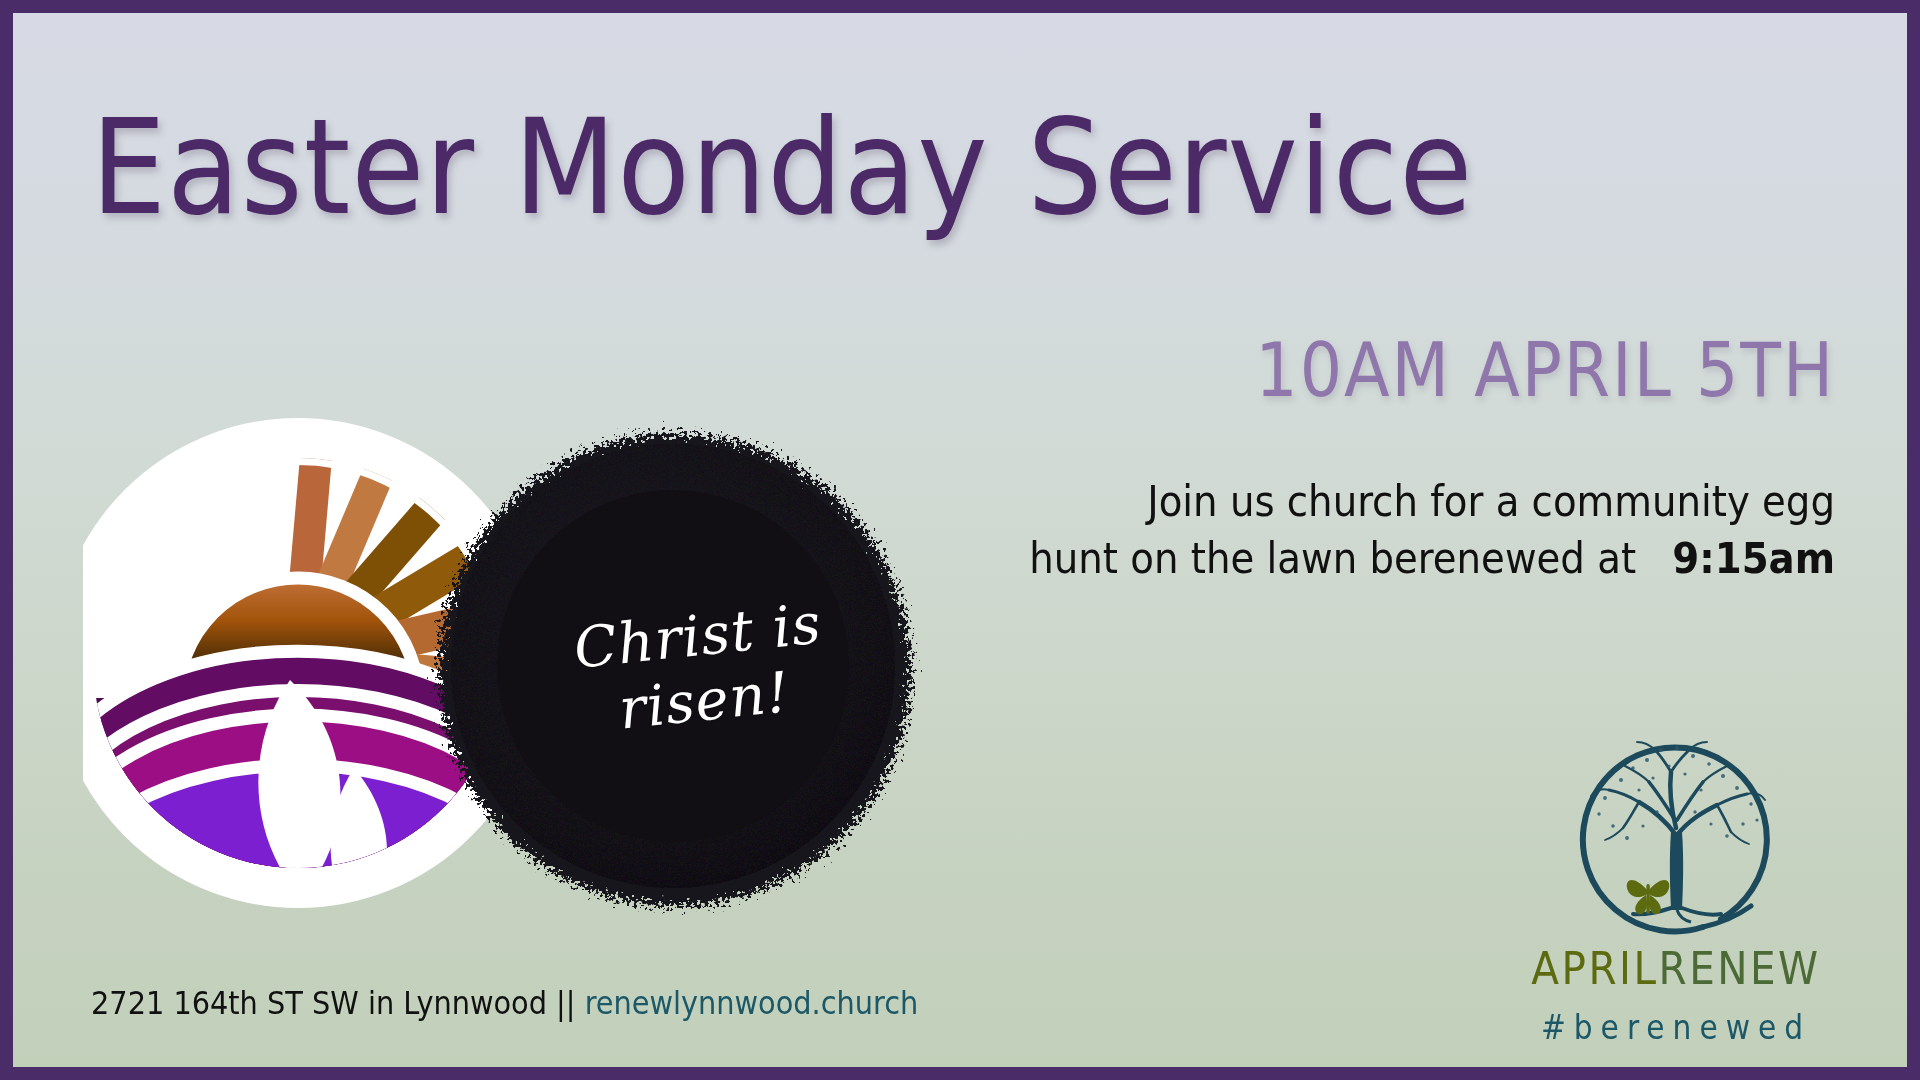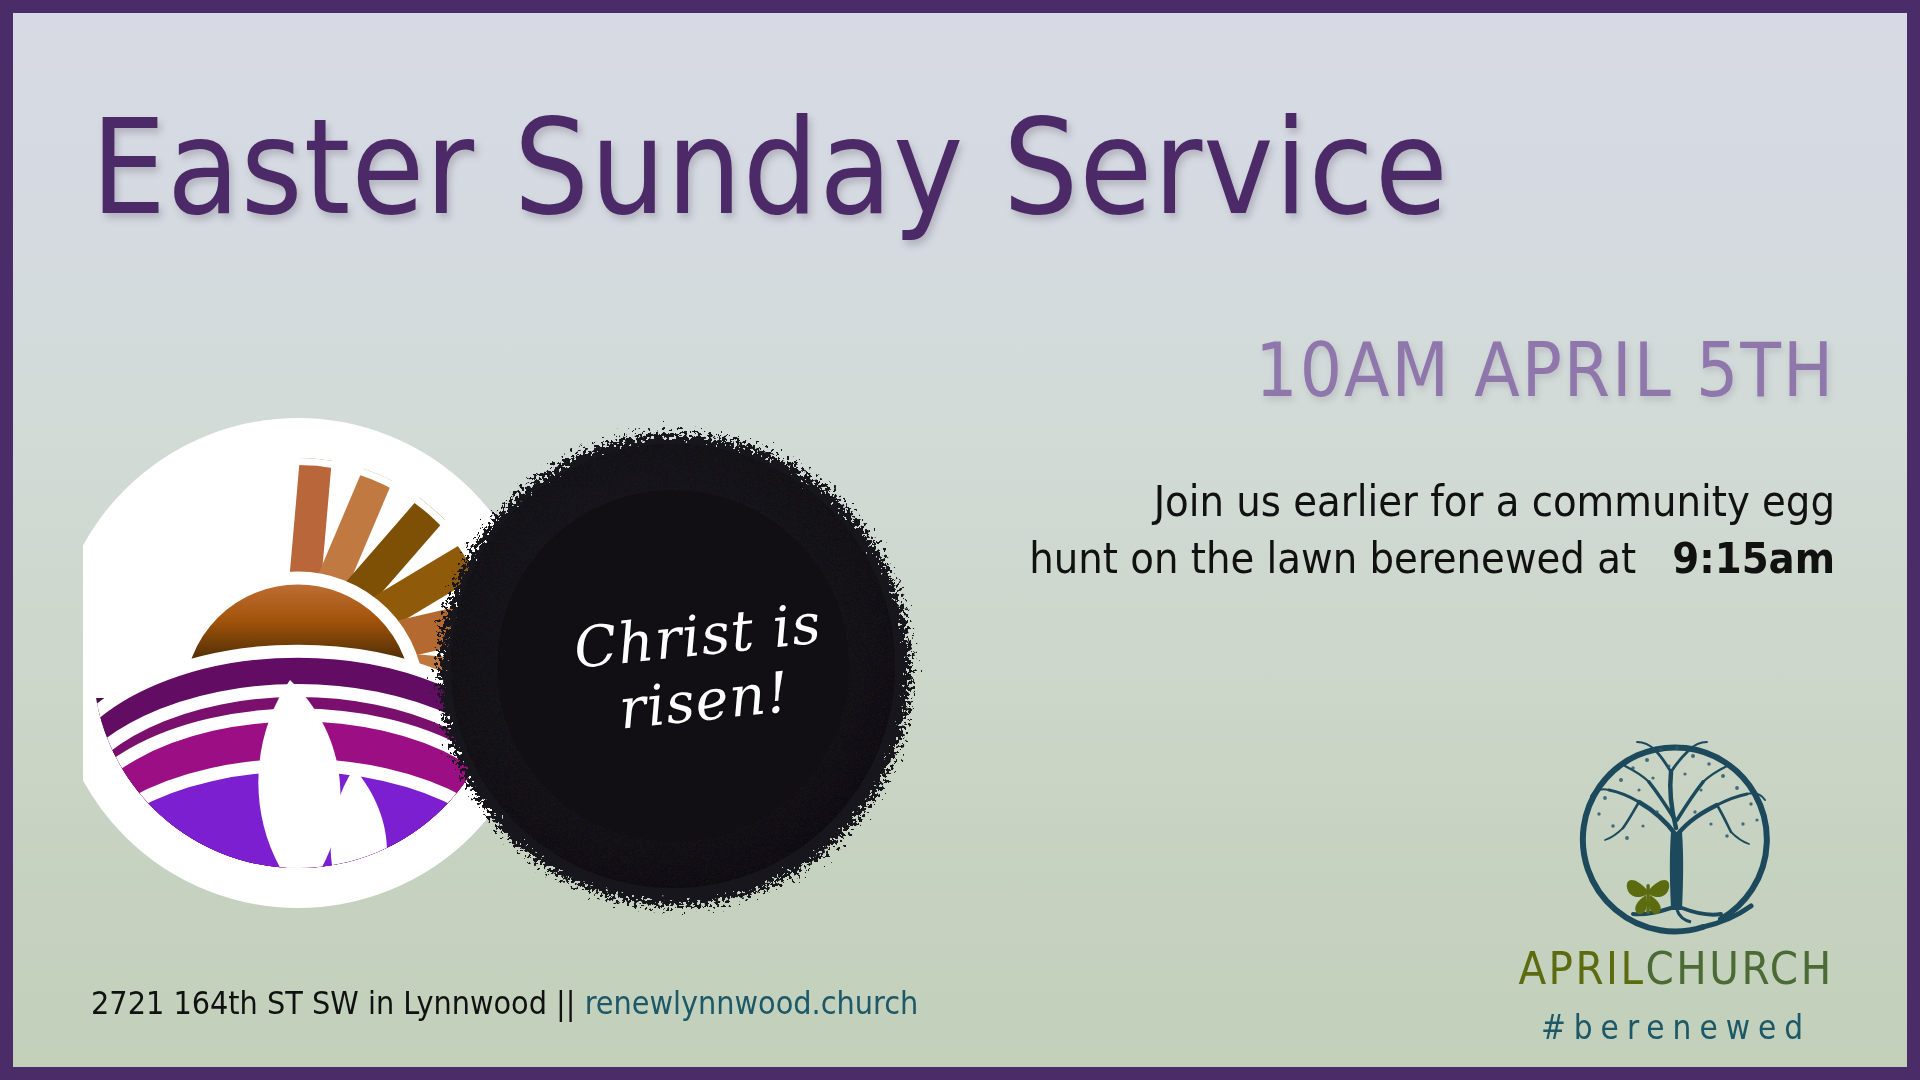--- a/index.html
+++ b/index.html
@@ -157,21 +157,21 @@
     letter-spacing: 8px;
     color: #1c5868;
     white-space: nowrap;
   }
 </style>
 </head>
 <body>
 
 <div class="poster">
 
-  <div class="headline">Easter Sunday Service</div>
+  <div class="headline">Easter Monday Service</div>
 
   <div class="emblem">
     <svg viewBox="0 0 430 530" xmlns="http://www.w3.org/2000/svg">
       <defs>
         <clipPath id="circClip">
           <circle cx="215" cy="265" r="205"></circle>
         </clipPath>
         <linearGradient id="domeGrad" x1="0" y1="0" x2="0" y2="1">
           <stop offset="0%" stop-color="#c2723a"></stop>
           <stop offset="35%" stop-color="#a3540b"></stop>
@@ -287,21 +287,21 @@
 
       <circle cx="250" cy="268" r="176" fill="#120f14"></circle>
     </svg>
   </div>
 
   <div class="risen">Christ is risen!</div>
 
   <div class="right-col">
     <div class="subhead">10AM APRIL 5TH</div>
     <div class="blurb">
-      <span>Join us earlier for a community egg</span><br>
+      <span>Join us church for a community egg</span><br>
       <span>hunt on the lawn berenewed at </span><b>9:15am</b>
     </div>
   </div>
 
   <div class="address">
     <span>2721 164th ST SW in Lynnwood || </span><span class="url">renewlynnwood.church</span>
   </div>
 
   <div class="renew-logo">
     <div class="renew-mark">
@@ -372,18 +372,18 @@
         <g fill="#5d6b10" transform="translate(72,160)">
           <path d="M 14 10 C 2 -4, -8 -2, -6 8 C -4 17, 6 20, 14 14 Z"></path>
           <path d="M 16 10 C 28 -4, 38 -2, 36 8 C 34 17, 24 20, 16 14 Z"></path>
           <path d="M 13 15 C 5 20, -1 28, 4 33 C 9 37, 15 30, 14 22 Z"></path>
           <path d="M 17 15 C 25 20, 31 28, 26 33 C 21 37, 15 30, 16 22 Z"></path>
           <rect x="13.4" y="4" width="3.4" height="30" rx="1.7"></rect>
         </g>
       </svg>
     </div>
     <div class="renew-word">
-      <span class="renew">APRIL</span><span class="church">CHURCH</span>
+      <span class="renew">APRIL</span><span class="church">RENEW</span>
     </div>
     <div class="renew-tag">#berenewed</div>
   </div>
 
 </div>
 
 </body></html>

